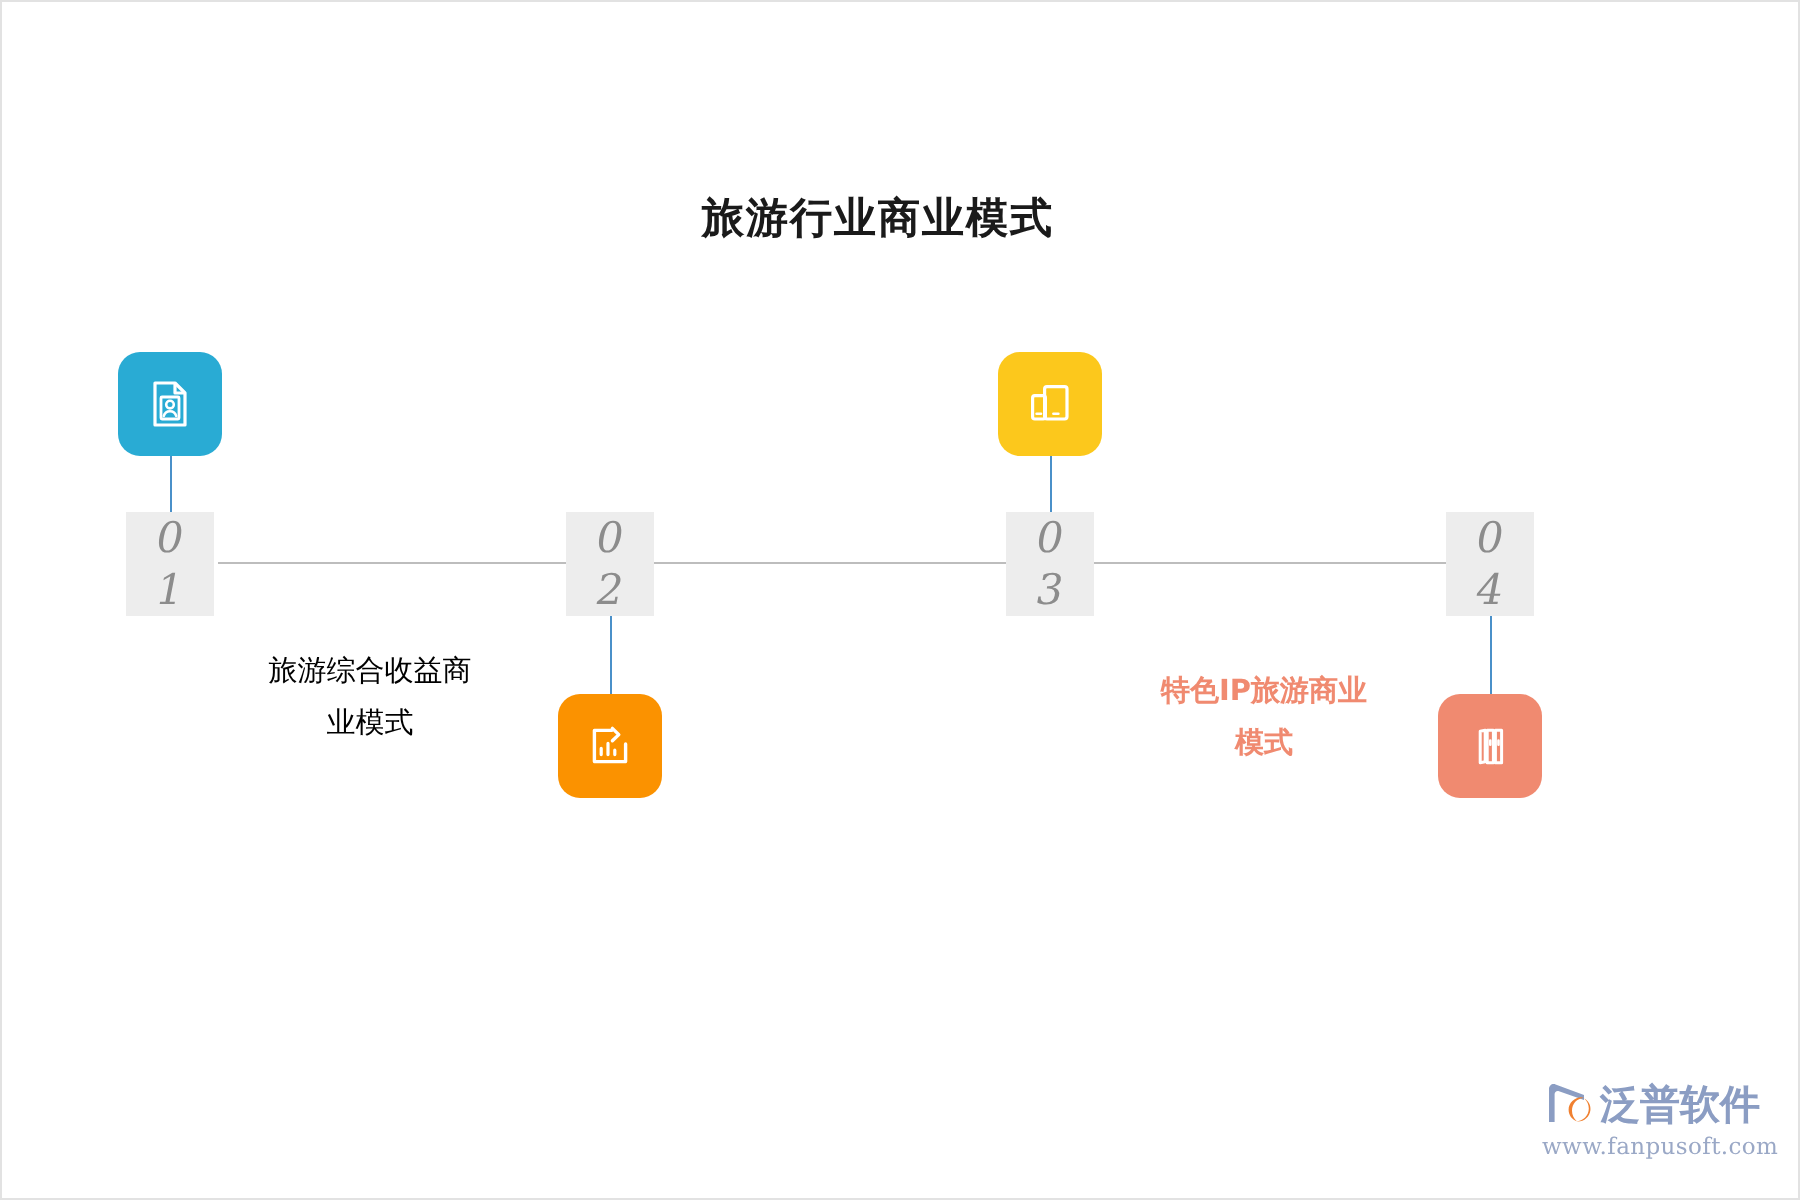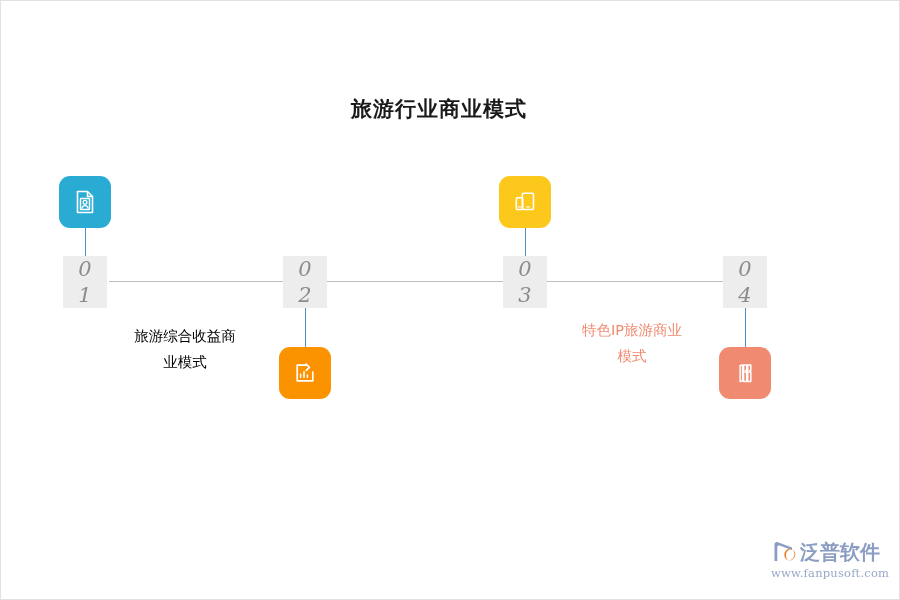--- a/index.html
+++ b/index.html
@@ -193,21 +193,21 @@
   <div class="icon-tile" style="left:718px; top:346px; background:#f08a70;">
     <span>
       <svg width="28" height="28" viewBox="0 0 28 28">
         <path d="M9.1 6.6 l2.5 -0.5 v15.8 l-2.5 0.5 z" fill="none" stroke="#ffffff" stroke-width="1.5" stroke-linejoin="round"></path>
         <rect x="12.6" y="6.1" width="3.1" height="16.3" fill="none" stroke="#ffffff" stroke-width="1.5" stroke-linejoin="round"></rect>
         <rect x="16.7" y="6.1" width="3.1" height="16.3" fill="none" stroke="#ffffff" stroke-width="1.5" stroke-linejoin="round"></rect>
         <path d="M14.15 11.3 v2.1 M18.25 11.3 v2.1" stroke="#ffffff" stroke-width="1.3" stroke-linecap="round"></path>
       </svg>
     </span>
   </div>
-  <div class="node-label" style="left:548px; top:316px; width:166px; color:#f08a70;">特色IP旅游商业
+  <div class="node-label" style="left:548px; top:332px; width:166px; color:#f08a70;font-weight:bold;">特色IP旅游商业
 模式</div>
 
   <div class="watermark">
     <div class="wm-row">
       <span class="wm-mark">
         <svg width="26" height="26" viewBox="0 0 26 26">
           <path d="M3.5 5.5 C3.5 3.8 5 2.6 6.8 3.2 L21 8.5 L21 11 L8.5 6.6 C7.3 6.2 6.3 7 6.3 8.1 L6.3 22 L3.5 22 Z" fill="#8b9dc3"></path>
           <path d="M19.8 9.6 C16.2 9.6 13.3 12.4 13.3 15.9 C13.3 18.6 15 20.8 17.4 21.6 C15.9 20.3 15 18.5 15 16.4 C15 12.8 17.5 10.2 20.9 10 Z" fill="#f08030"></path>
           <path d="M21.2 10.2 C22.6 11.5 23.4 13.3 23.4 15.3 C23.4 18.8 20.6 21.6 17.1 21.7 C20.6 22.2 23.8 19.6 24.2 16.1 C24.5 13.7 23.3 11.4 21.2 10.2 Z" fill="#f08030"></path>
         </svg>

